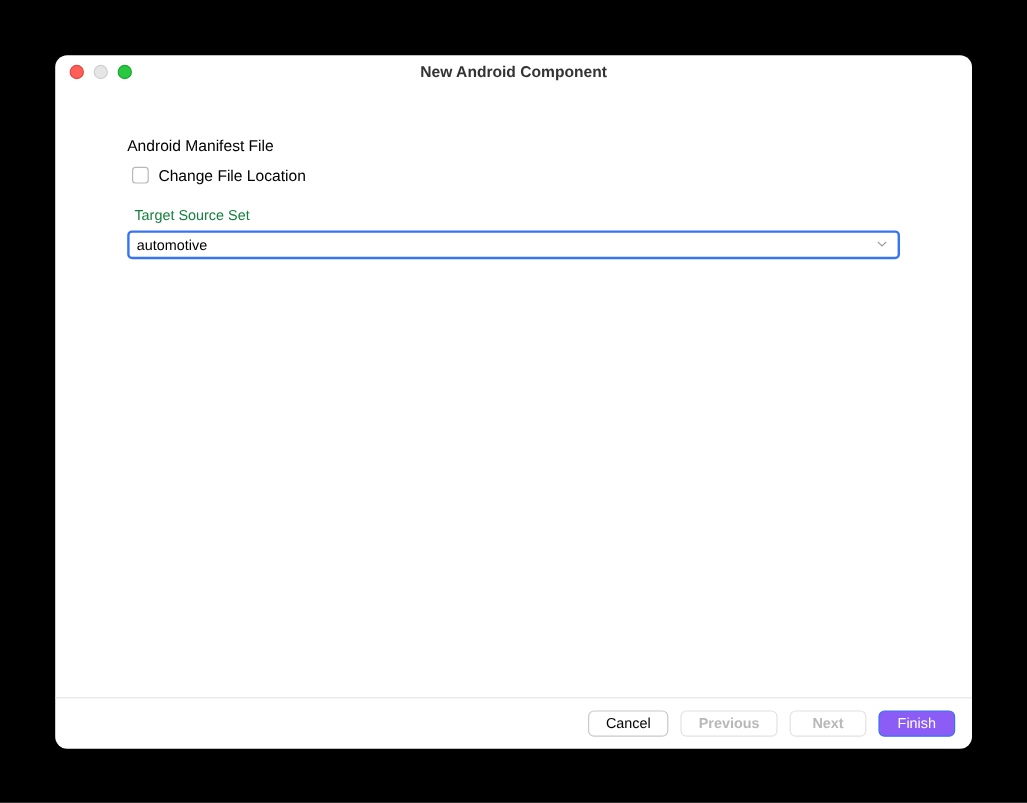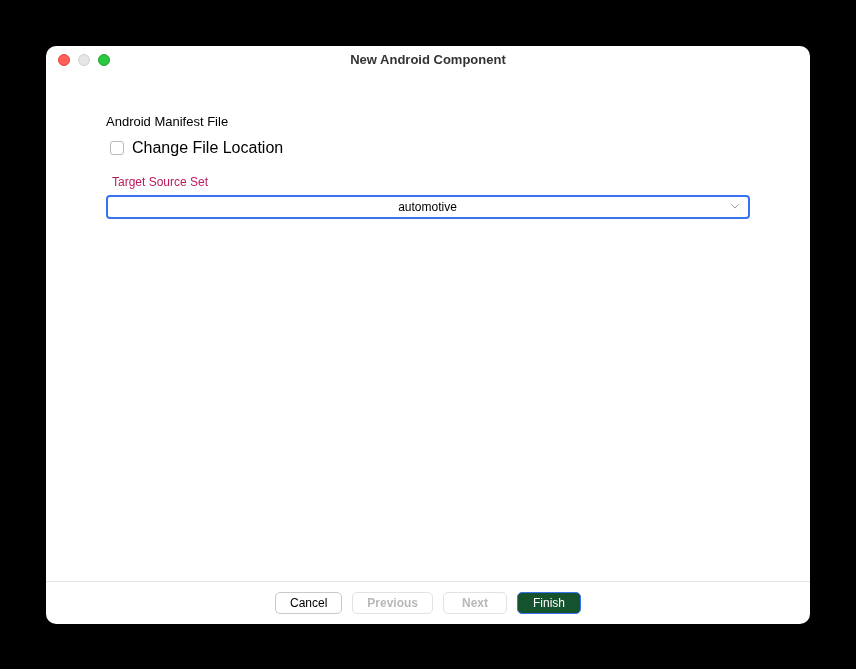--- a/index.html
+++ b/index.html
@@ -74,40 +74,39 @@
     margin-left: 4px;
   }
   .checkbox {
     width: 14px;
     height: 14px;
     border: 1px solid #b8b8b8;
     border-radius: 3px;
     background: #fff;
   }
   .checkbox-label {
-    font-size: 16px;
+    font-size: 13px;
     color: #000;
   }
   .field-label {
     font-size: 12px;
-    color: #be185d;
+    color: #15803d;
     margin-left: 6px;
     margin-bottom: 6px;
   }
   .select-wrap {
     position: relative;
     width: 100%;
     height: 24px;
     border: 2px solid #3874f2;
     border-radius: 4px;
     background: #fff;
     display: flex;
     align-items: center;
     padding: 0 7px 0 6px;
-    justify-content: center;
   }
   .select-value {
     font-size: 12px;
     color: #000;
   }
   .select-chevron {
     position: absolute;
     right: 8px;
     top: 50%;
     transform: translateY(-50%);
@@ -115,21 +114,21 @@
     height: 10px;
     display: flex;
     align-items: center;
     justify-content: center;
   }
   .select-chevron svg { width: 8px; height: 5px; }
   .footer {
     border-top: 1px solid #e5e5e5;
     padding: 10px 14px;
     display: flex;
-    justify-content: center;
+    justify-content: flex-end;
     gap: 10px;
     flex-shrink: 0;
   }
   .btn {
     height: 22px;
     min-width: 64px;
     padding: 0 14px;
     border-radius: 5px;
     font-size: 12px;
     border: 1px solid #c9c9c9;
@@ -140,21 +139,21 @@
     justify-content: center;
     cursor: pointer;
   }
   .btn.disabled {
     color: #b8b8b8;
     border-color: #e2e2e2;
     cursor: default;
     font-weight: bold;
   }
   .btn.primary {
-    background: #14532d;
+    background: #8b5cf6;
     border-color: #3874f2;
     color: #fff;
   }
 </style>
 </head>
 <body>
 
 <div class="window">
   <div class="titlebar">
     <div class="traffic-lights">

